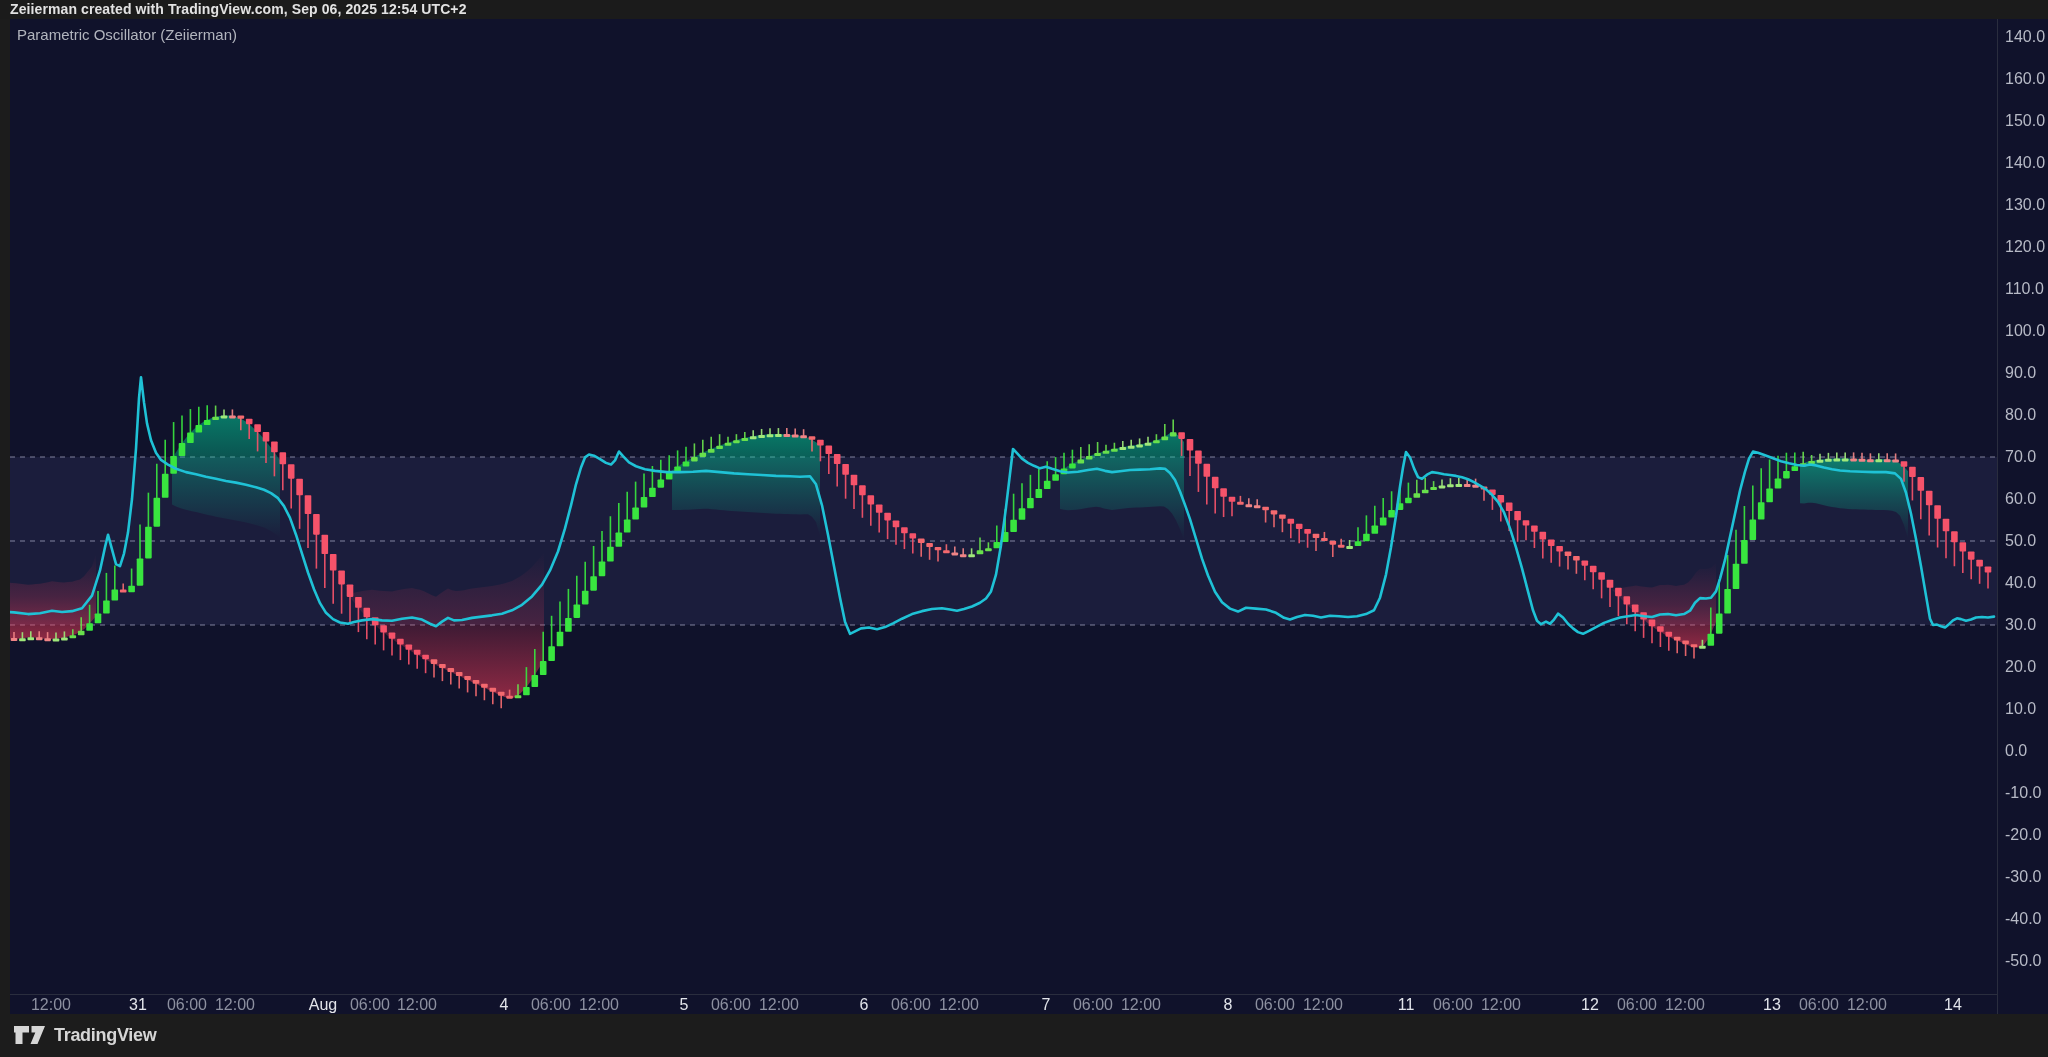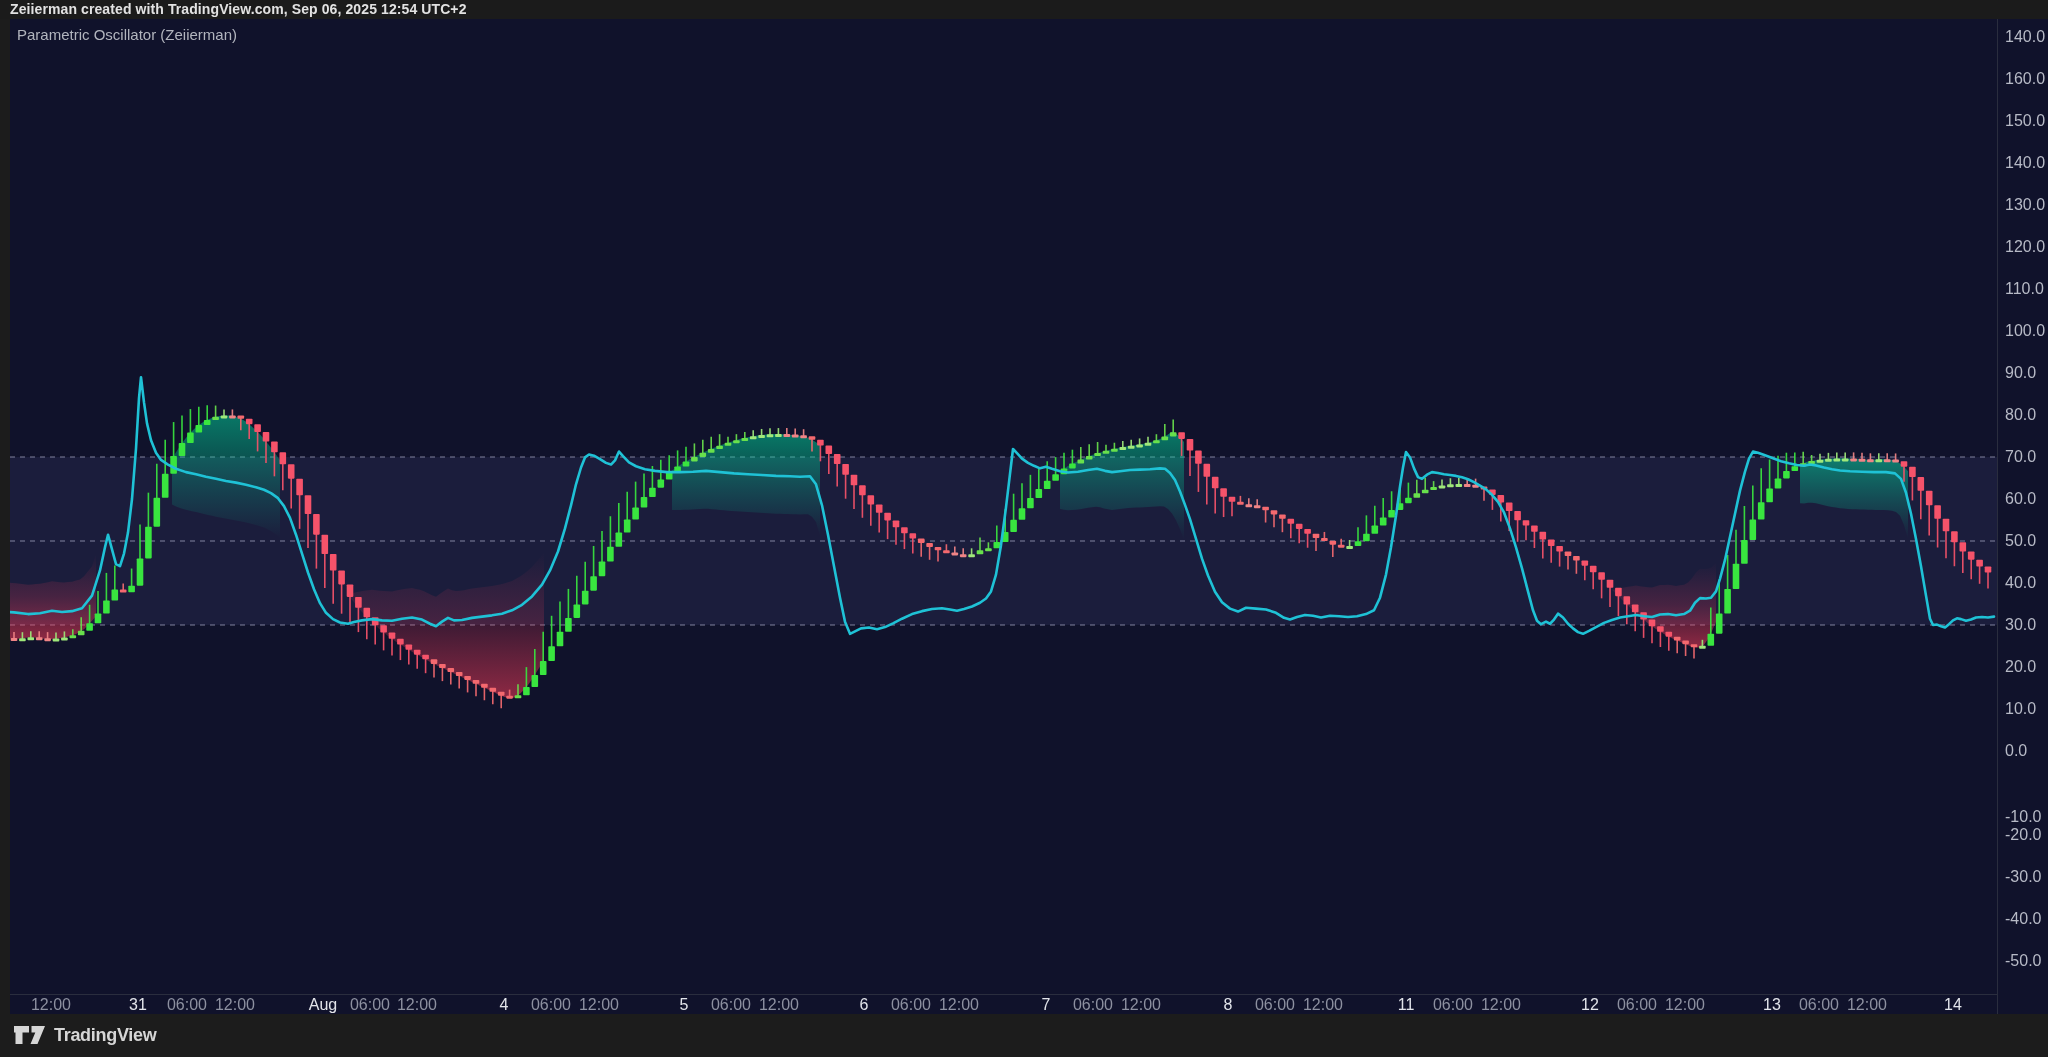--- a/index.html
+++ b/index.html
@@ -543,21 +543,21 @@
     <span class="ylab" style="top: 345px;">90.0</span>
     <span class="ylab" style="top: 387px;">80.0</span>
     <span class="ylab" style="top: 429px;">70.0</span>
     <span class="ylab" style="top: 471px;">60.0</span>
     <span class="ylab" style="top: 513px;">50.0</span>
     <span class="ylab" style="top: 555px;">40.0</span>
     <span class="ylab" style="top: 597px;">30.0</span>
     <span class="ylab" style="top: 639px;">20.0</span>
     <span class="ylab" style="top: 681px;">10.0</span>
     <span class="ylab" style="top: 723px;">0.0</span>
-    <span class="ylab" style="top: 789px;">-10.0</span>
+    <span class="ylab" style="top: 765px;">-10.0</span>
     <span class="ylab" style="top: 807px;">-20.0</span>
     <span class="ylab" style="top: 849px;">-30.0</span>
     <span class="ylab" style="top: 891px;">-40.0</span>
     <span class="ylab" style="top: 933px;">-50.0</span>
   </div>
 <div id="time-axis">
     <span class="xlab time" style="left: 41px;">12:00</span>
     <span class="xlab day" style="left: 128px;">31</span>
     <span class="xlab time" style="left: 177px;">06:00</span>
     <span class="xlab time" style="left: 225px;">12:00</span>

